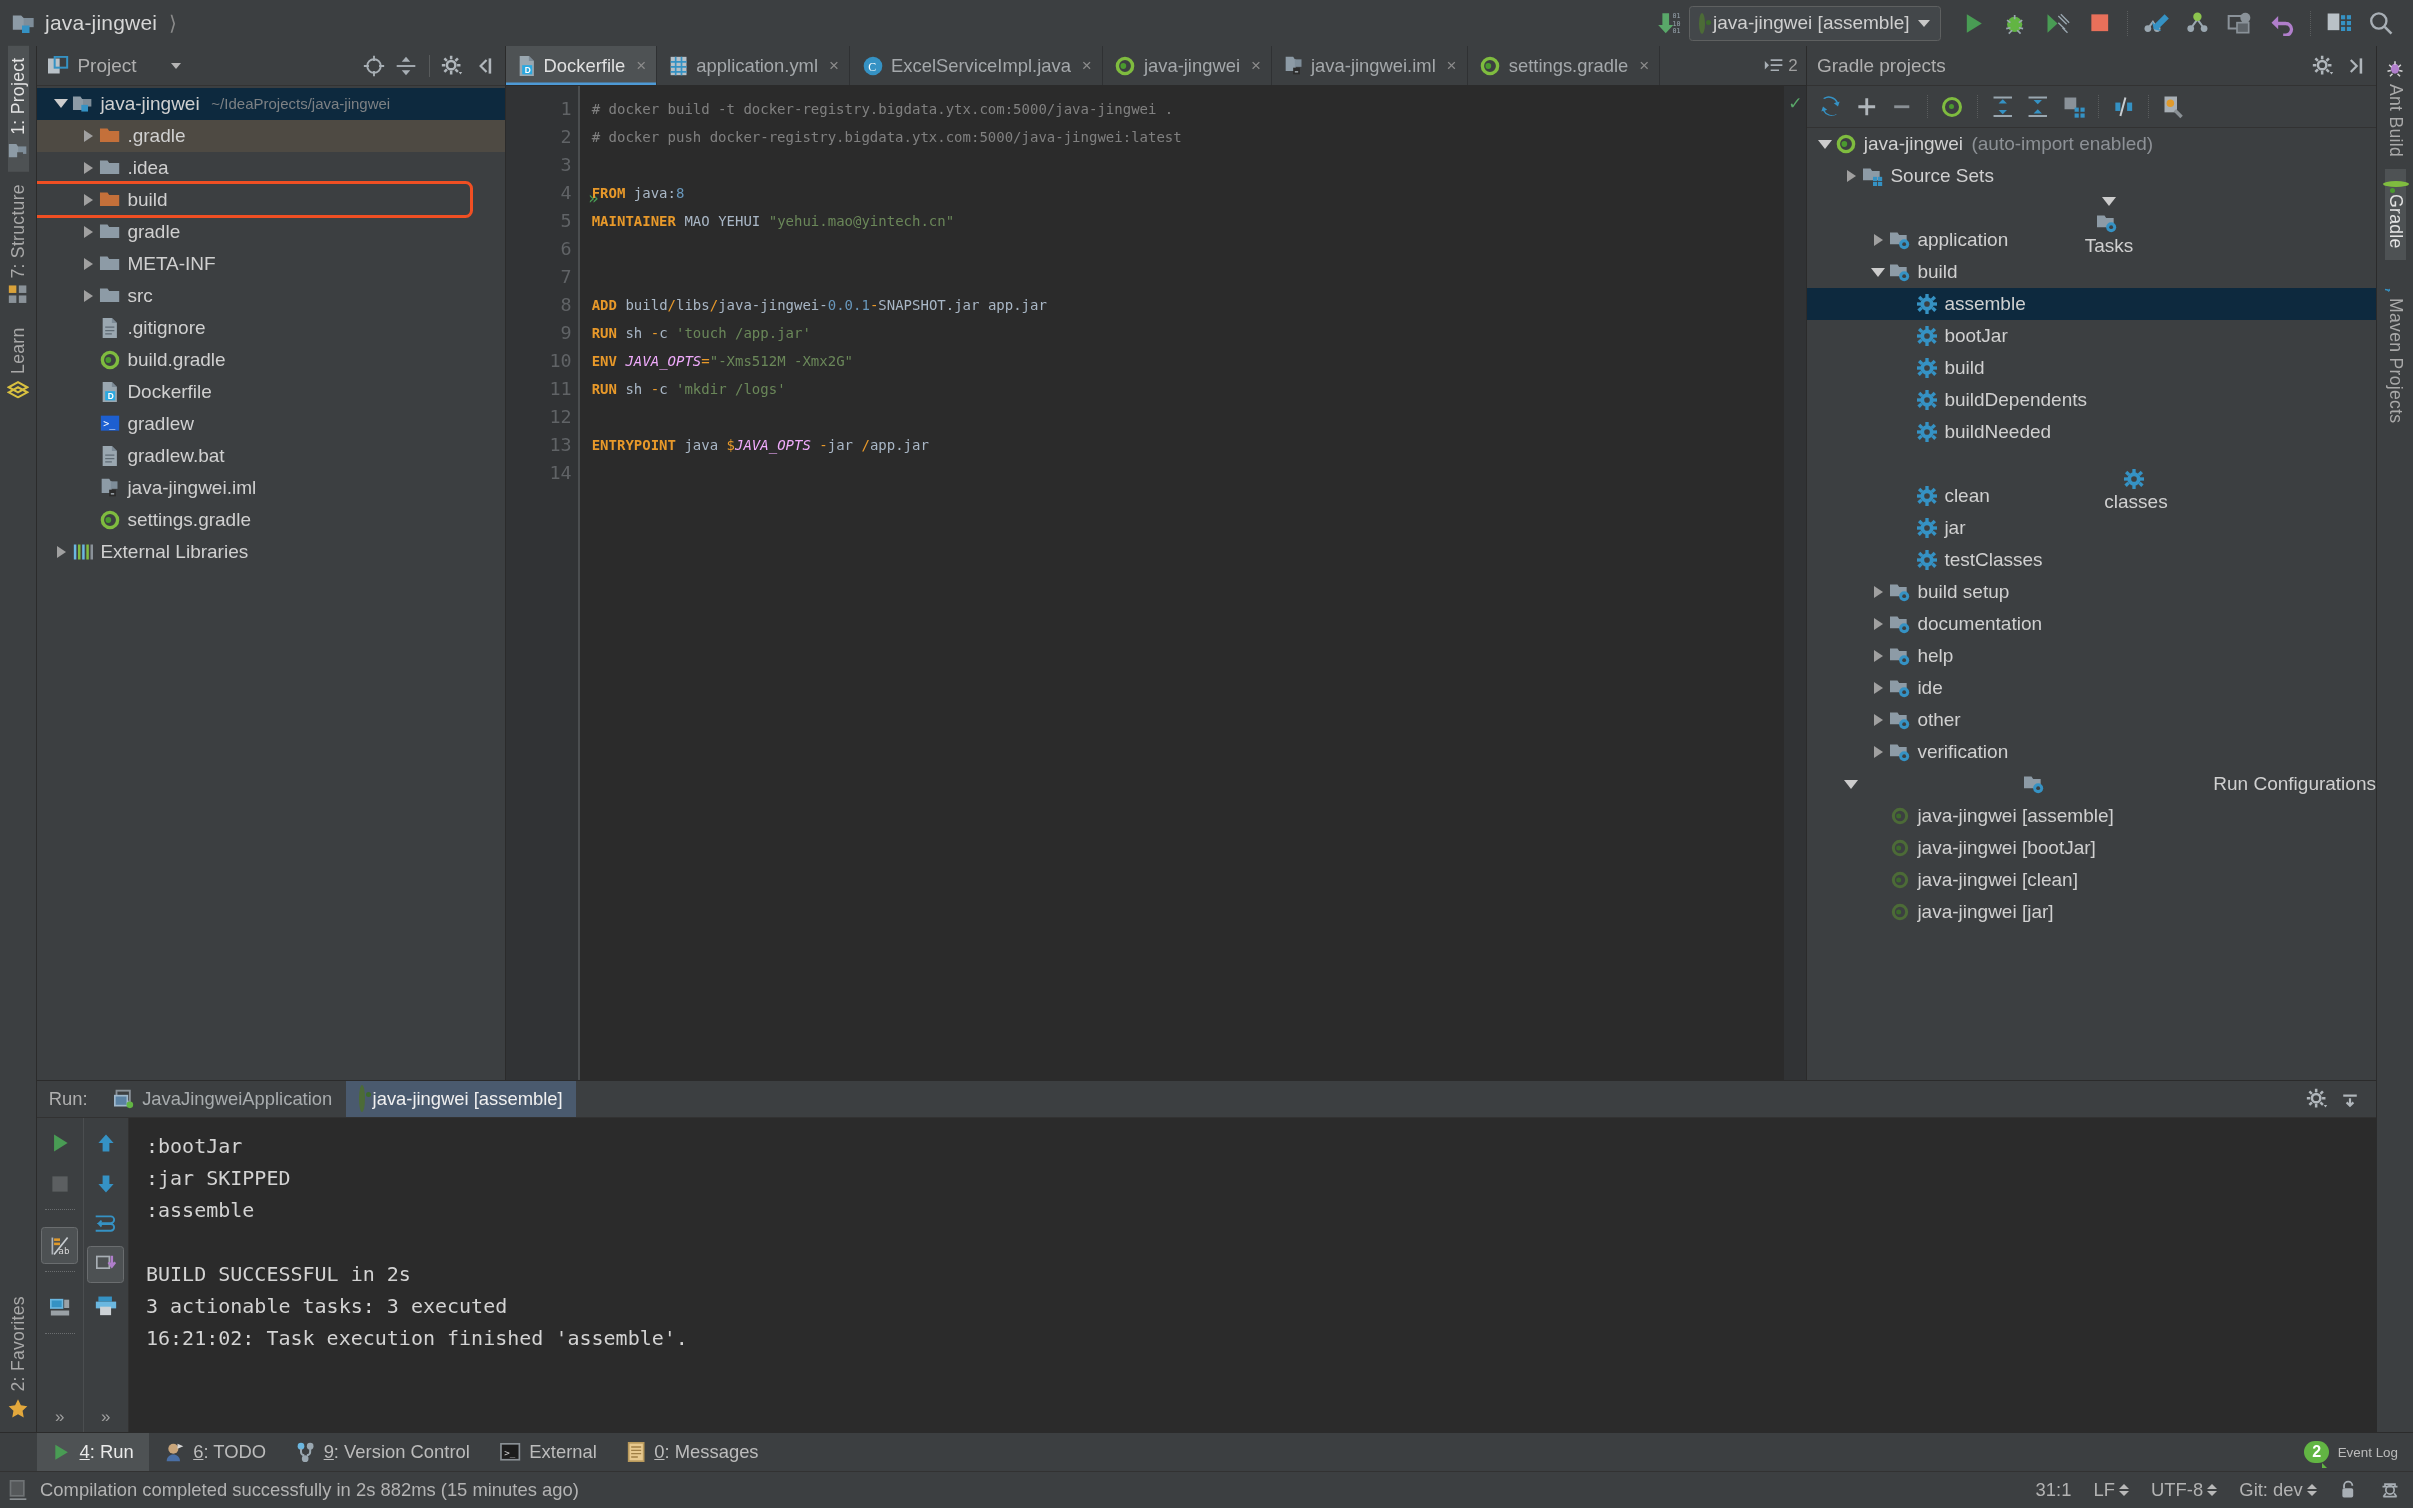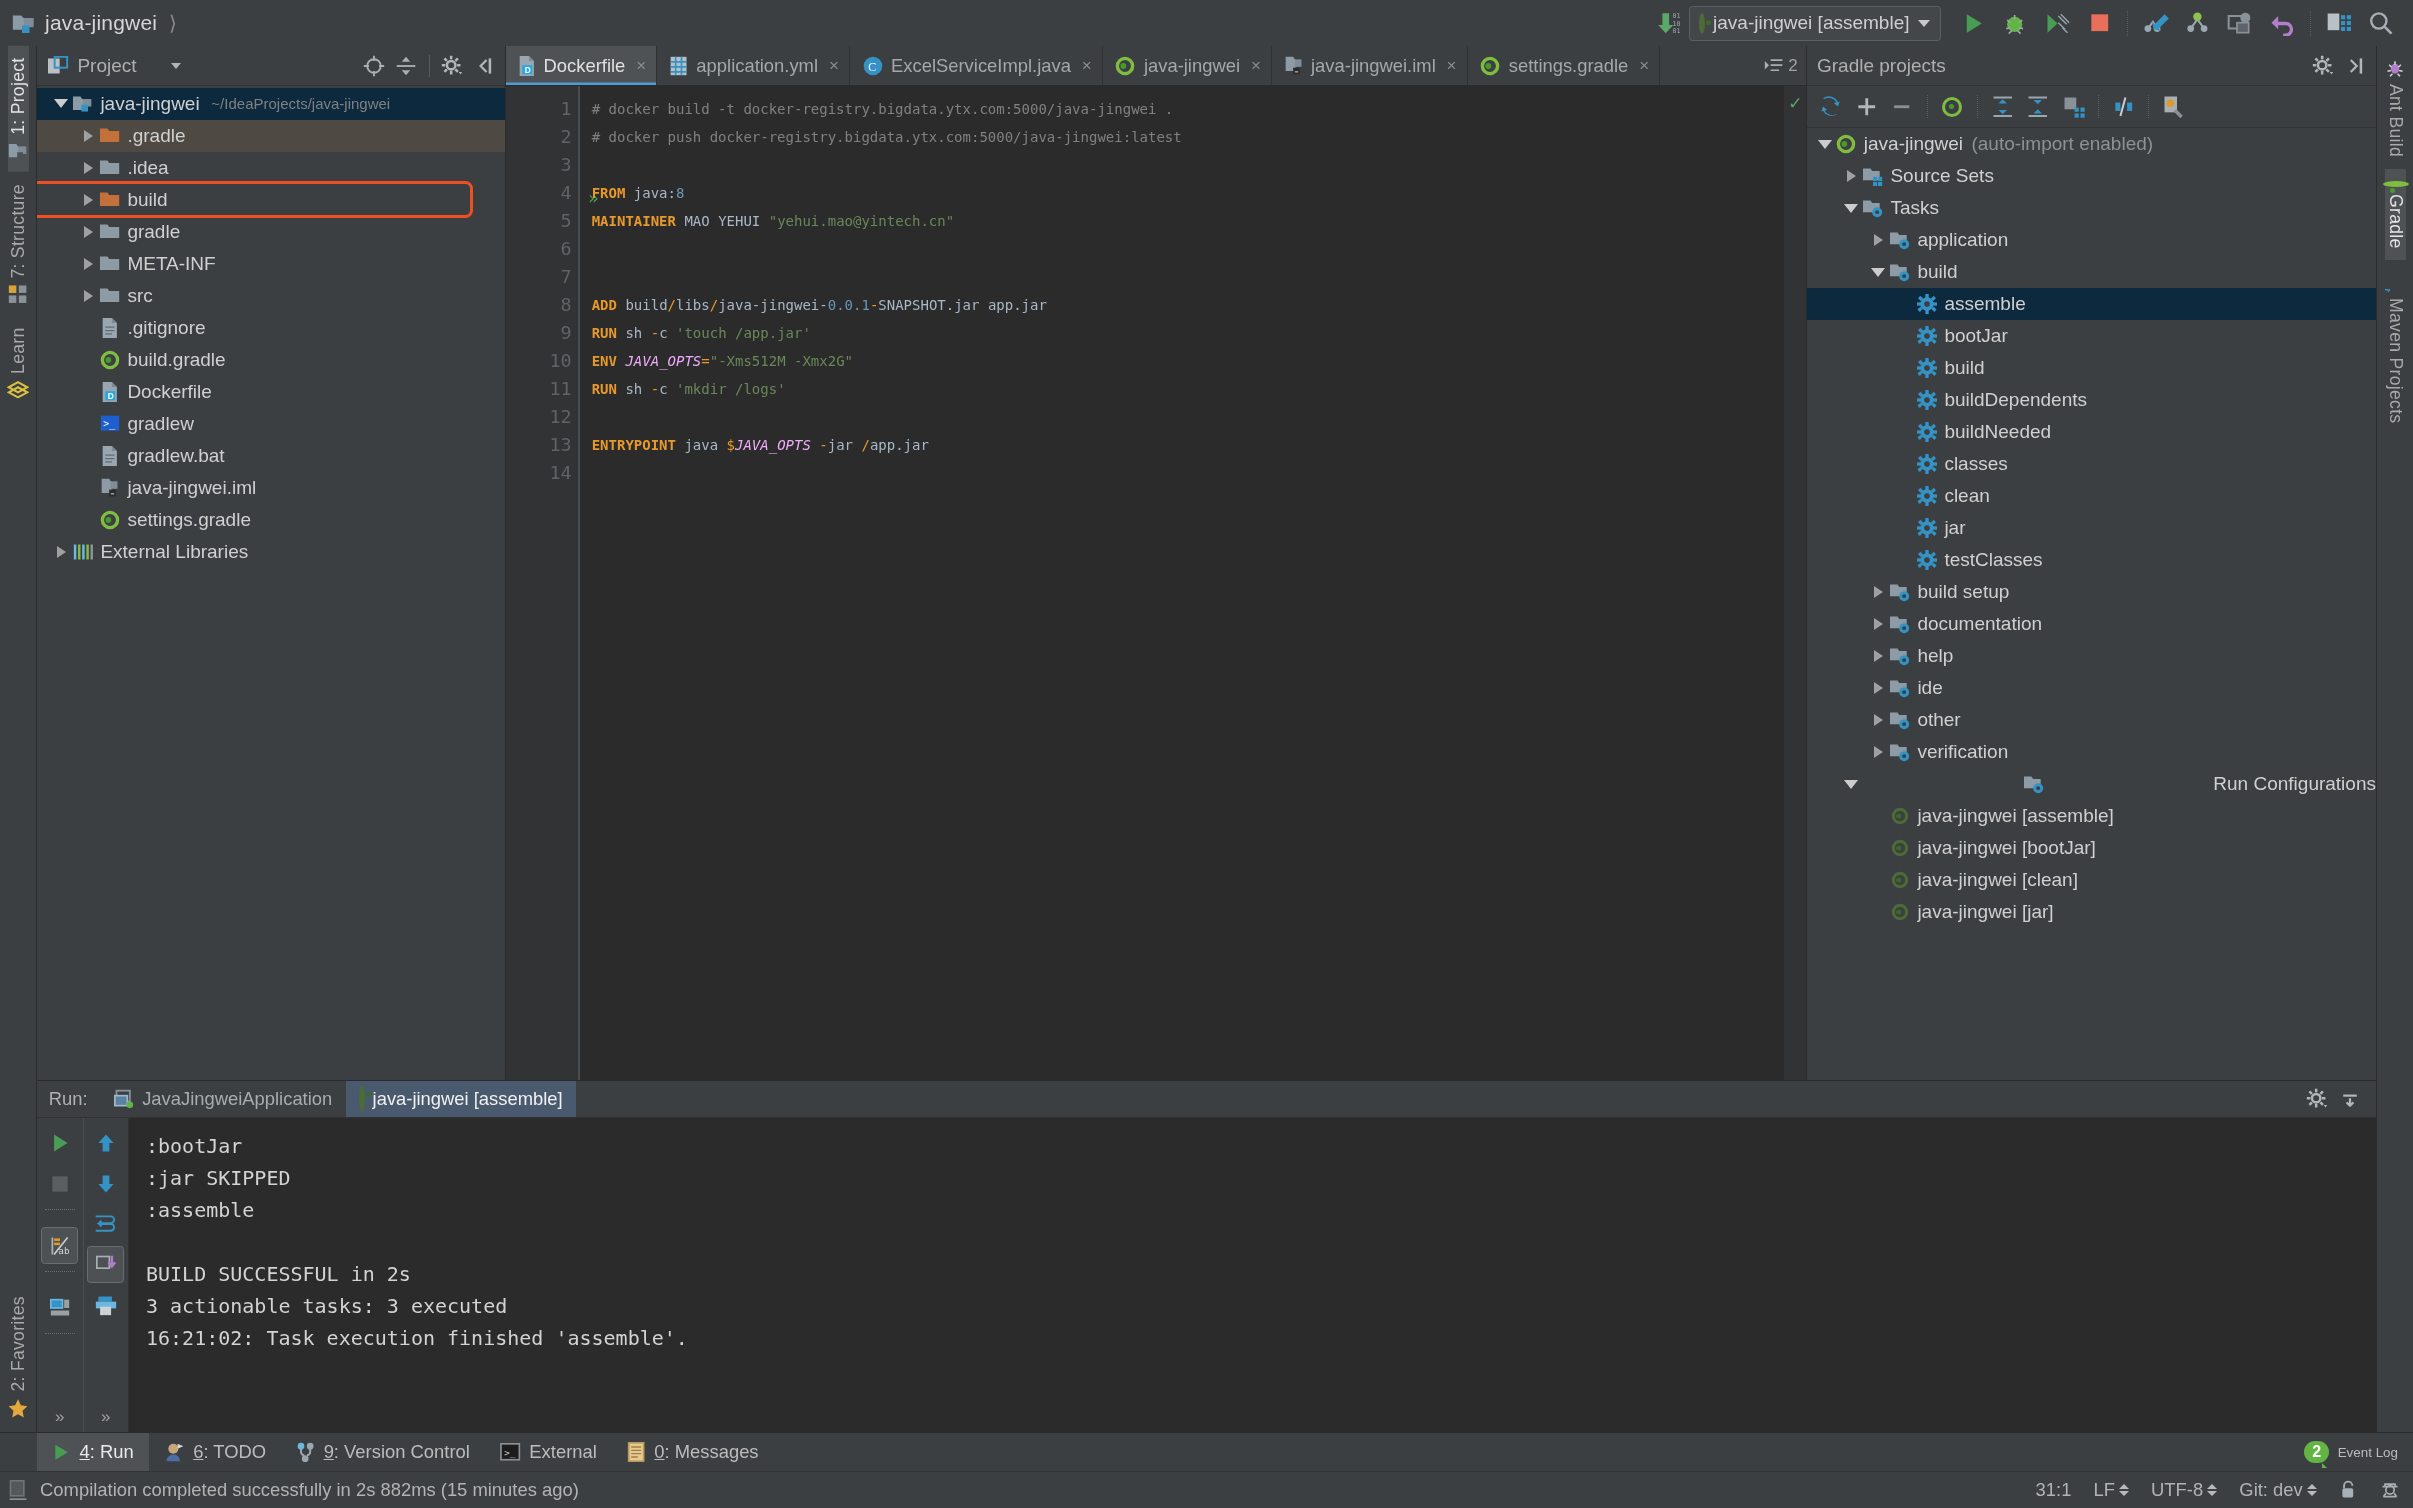--- a/index.html
+++ b/index.html
@@ -823,21 +823,21 @@
                     <g fill="#3592c4">
                       <rect x="13" y="13" width="5" height="5"></rect>
                       <rect x="19" y="13" width="5" height="5"></rect>
                       <rect x="13" y="19" width="5" height="5"></rect>
                       <rect x="19" y="19" width="5" height="5"></rect>
                     </g>
                   </svg>
                 </span>
                 <span>Source Sets</span>
               </div>
-              <div class="trow" style="padding-left: 35px;">
+              <div class="trow" style="padding-left: 35px; flex-direction: column;">
                 <span class="arrow">
                   <span class="arrow-d"></span>
                 </span>
                 <span class="ic">
                   <svg width="22" height="20" viewBox="0 0 26 24">
                     <path d="M1 3h9l2 3h9v11H1z" fill="#8d9ba6"></path>
                     <circle cx="18" cy="17" r="6" fill="#3592c4"></circle>
                     <circle cx="18" cy="17" r="2.3" fill="#3c3f41"></circle>
                   </svg>
                 </span>
@@ -962,21 +962,21 @@
                       <rect x="2" y="3" width="4" height="5" transform="rotate(-45 4 5)"></rect>
                       <rect x="18" y="16" width="4" height="5" transform="rotate(-45 20 18)"></rect>
                       <rect x="18" y="3" width="4" height="5" transform="rotate(45 20 5)"></rect>
                       <rect x="2" y="16" width="4" height="5" transform="rotate(45 4 18)"></rect>
                     </g>
                     <circle cx="12" cy="12" r="3.4" fill="#3c3f41"></circle>
                   </svg>
                 </span>
                 <span>buildNeeded</span>
               </div>
-              <div class="trow" style="padding-left: 89px;">
+              <div class="trow" style="padding-left: 89px; flex-direction: column;">
                 <span class="arrow"></span>
                 <span class="ic">
                   <svg width="20" height="20" viewBox="0 0 24 24">
                     <g fill="#3592c4">
                       <circle cx="12" cy="12" r="8"></circle>
                       <rect x="10" y="0" width="4" height="5"></rect>
                       <rect x="10" y="19" width="4" height="5"></rect>
                       <rect x="0" y="10" width="5" height="4"></rect>
                       <rect x="19" y="10" width="5" height="4"></rect>
                       <rect x="2" y="3" width="4" height="5" transform="rotate(-45 4 5)"></rect>

